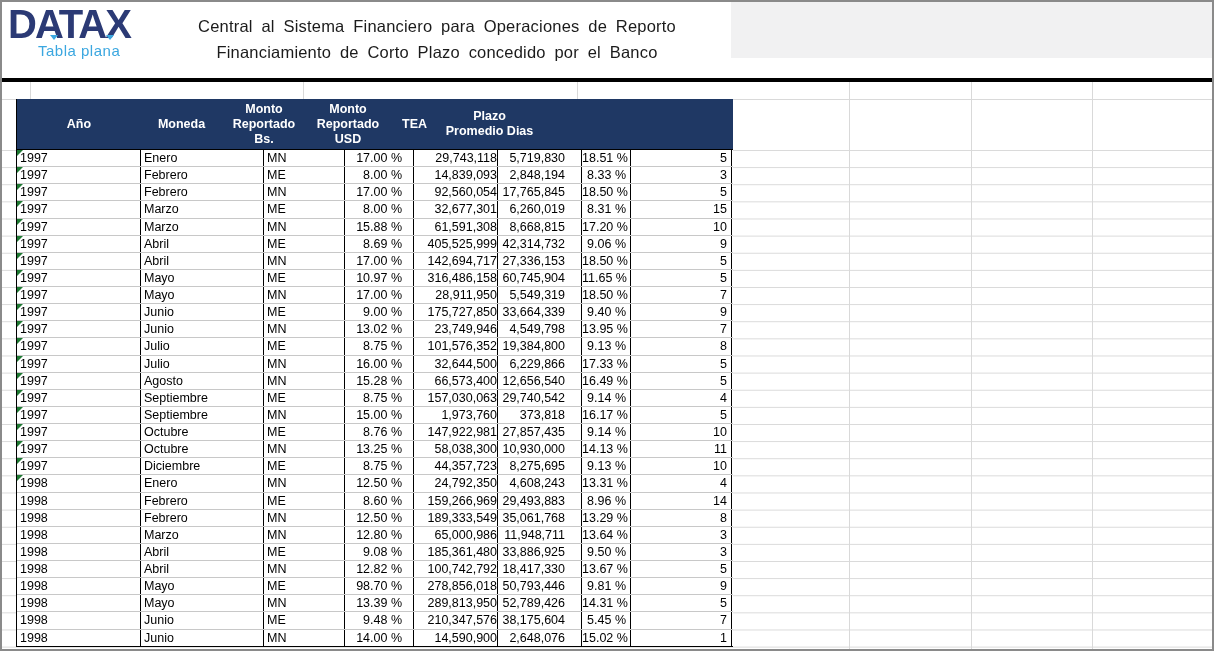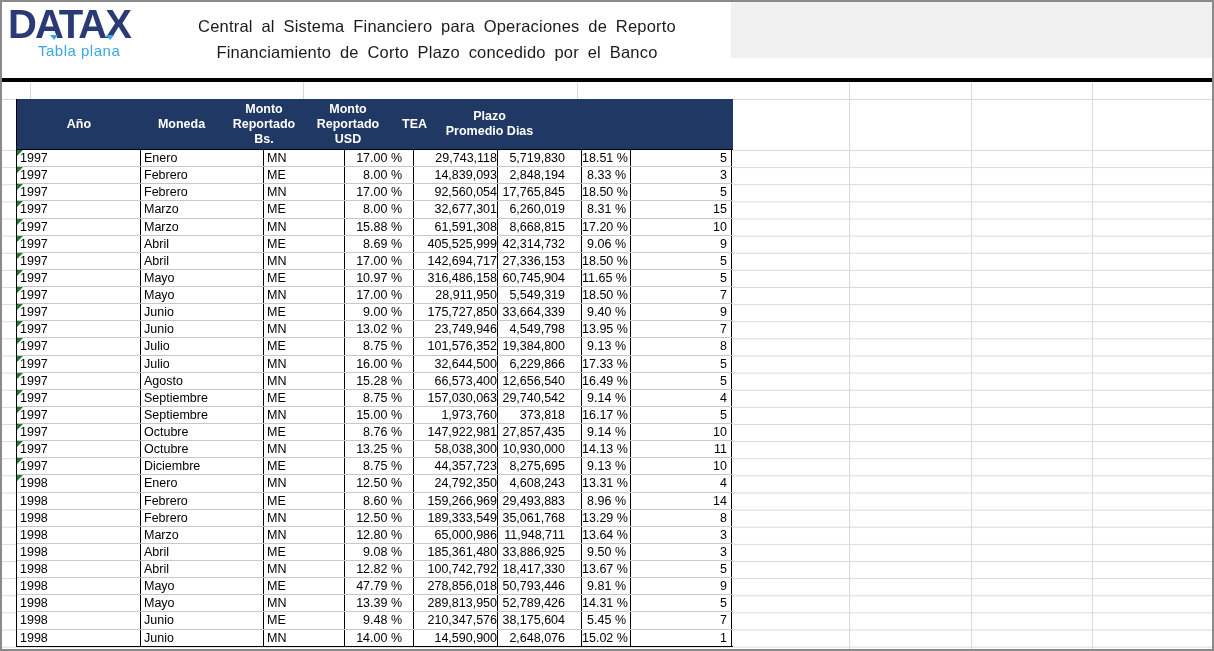--- a/index.html
+++ b/index.html
@@ -350,21 +350,21 @@
             <div class="td c3 right">12.82 %</div>
             <div class="td c4 right">100,742,792</div>
             <div class="td c5 right">18,417,330</div>
             <div class="td c6 right">13.67 %</div>
             <div class="td c7 right">5</div>
           </div>
           <div class="tr">
             <div class="td c0 left">1998</div>
             <div class="td c1 left">Mayo</div>
             <div class="td c2 left">ME</div>
-            <div class="td c3 right">47.79 %</div>
+            <div class="td c3 right">98.70 %</div>
             <div class="td c4 right">278,856,018</div>
             <div class="td c5 right">50,793,446</div>
             <div class="td c6 right">9.81 %</div>
             <div class="td c7 right">9</div>
           </div>
           <div class="tr">
             <div class="td c0 left">1998</div>
             <div class="td c1 left">Mayo</div>
             <div class="td c2 left">MN</div>
             <div class="td c3 right">13.39 %</div>

